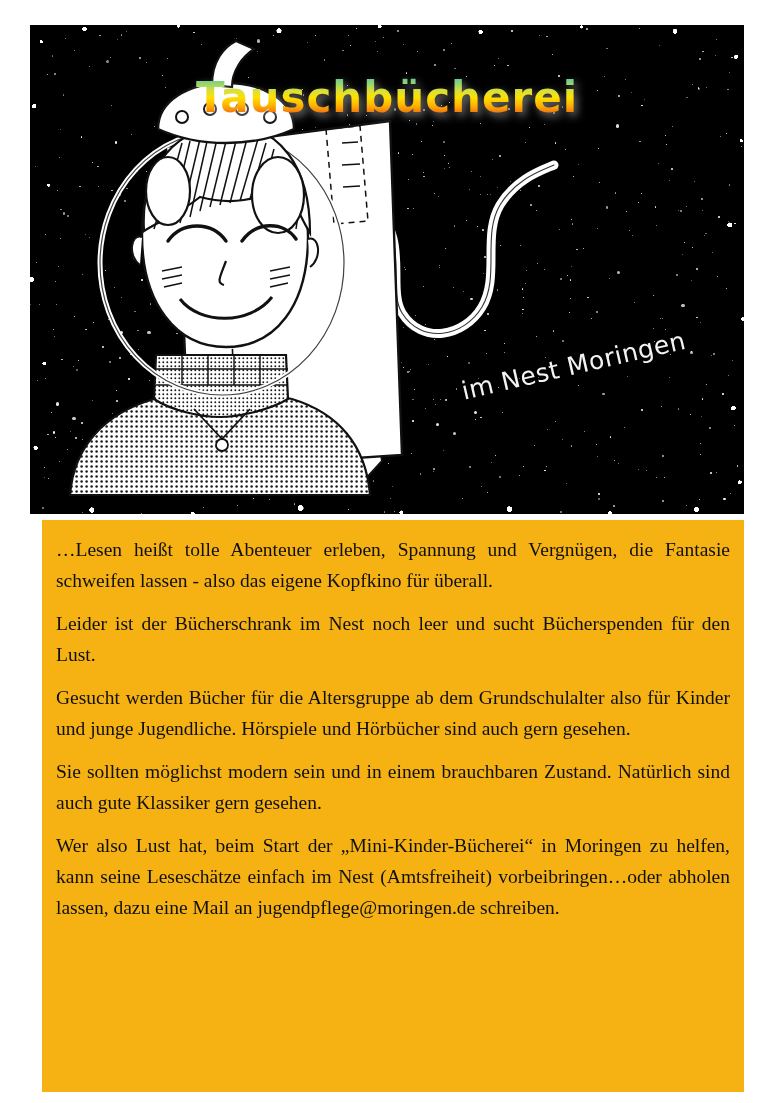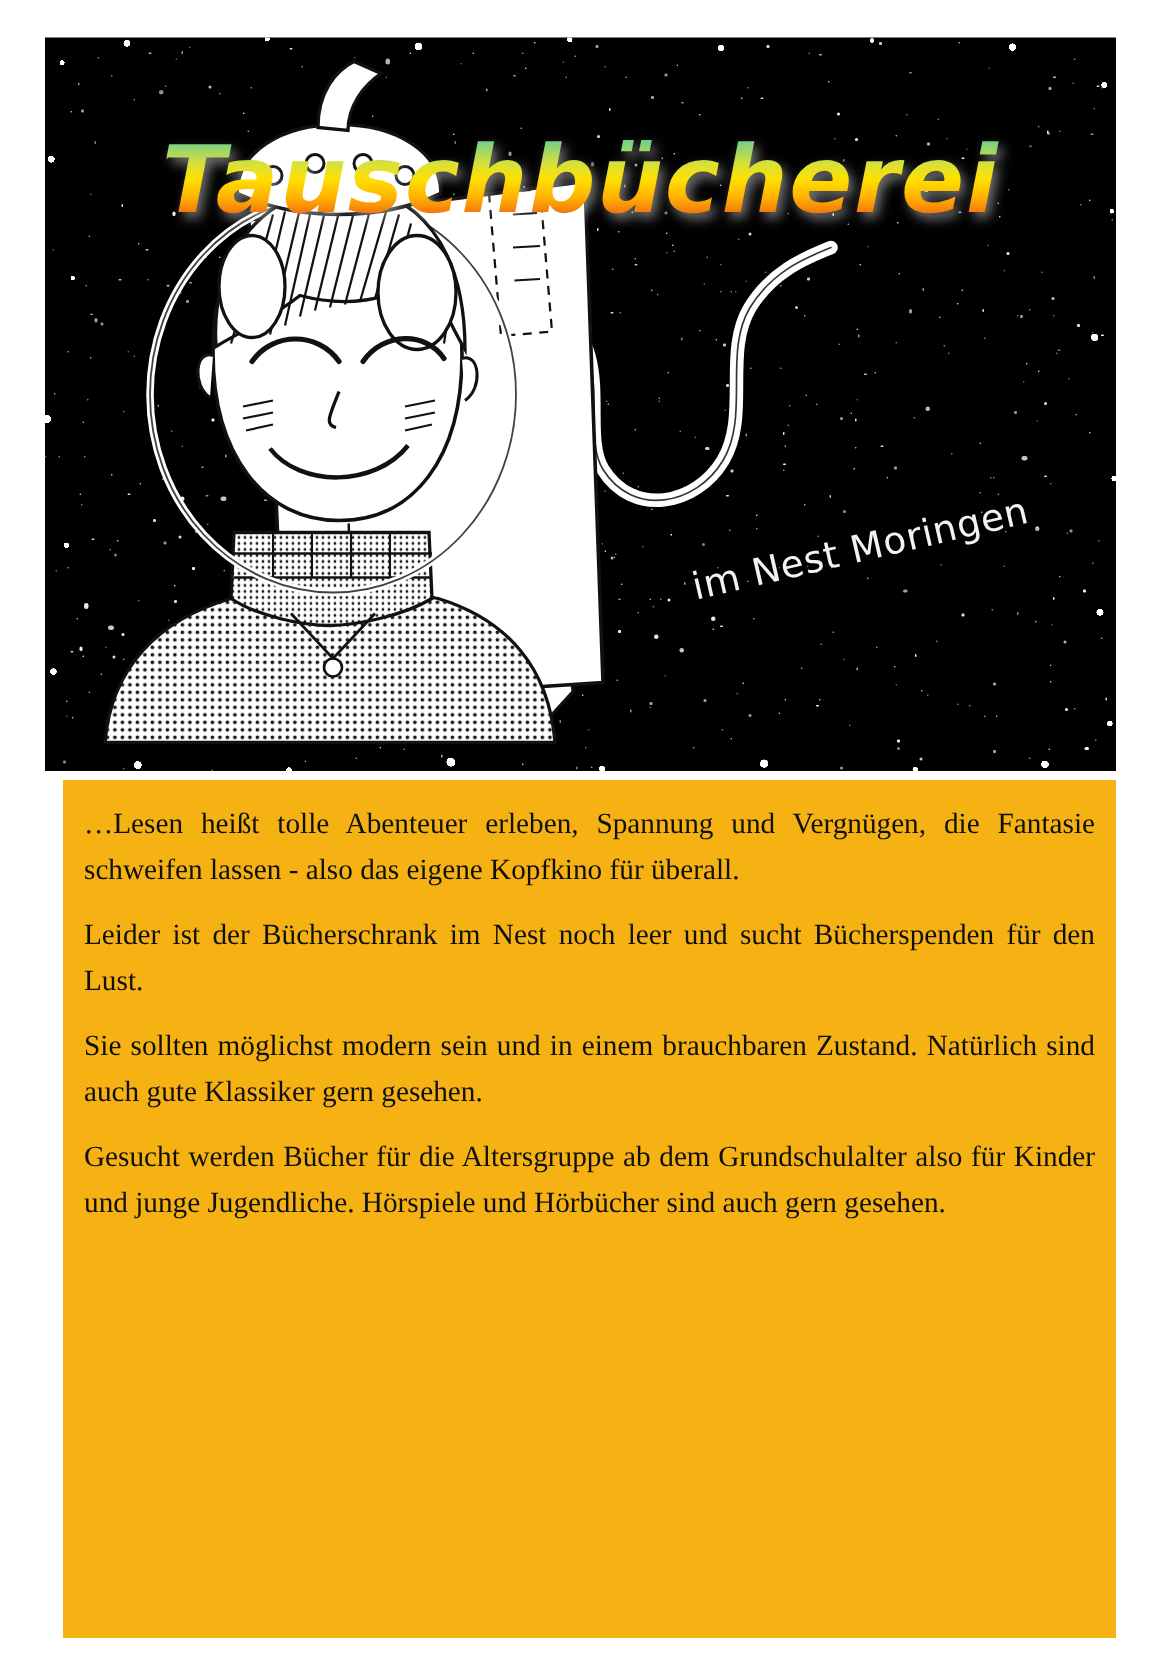--- a/index.html
+++ b/index.html
@@ -52,42 +52,41 @@
       radial-gradient(circle at 67% 98.4%, #fff 0 2.7px, transparent 2.8px),
       radial-gradient(circle at 81% 99.2%, #fff 0 1.8px, transparent 1.9px),
       radial-gradient(circle at 93% 98.5%, #fff 0 2.5px, transparent 2.6px);
   }
   .stars{position:absolute;inset:0;pointer-events:none;}
   .stars span{position:absolute;background:#fff;border-radius:50%;}
 
   
   .title{
     position:absolute;
-    left:50%;top:58px;
+    left:50%;top:48px;
     transform:translateX(-50%);
     font-family:"DejaVu Sans", sans-serif;
     font-weight:700;
-    font-size:62px;
+    font-size:42px;
     letter-spacing:1px;
     white-space:nowrap;
     z-index:40;
     background:linear-gradient(180deg,
        #49b87f 0%,
        #6fce8e 14%,
        #d8e03a 36%,
        #ffe000 50%,
        #ffb400 66%,
        #f06a10 84%,
        #d8400a 100%);
     -webkit-background-clip:text;
     background-clip:text;
     color:transparent;
     -webkit-text-fill-color:transparent;
     filter:drop-shadow(3px 4px 4px rgba(255,255,255,.45));
-    font-style:italic;
   }
 
   
   .subtitle{
     position:absolute;
     left:432px;top:352px;
     transform:rotate(-13deg);
     transform-origin:left center;
     color:#f3f3f3;
     font-family:"DejaVu Sans", sans-serif;
@@ -866,17 +865,18 @@
       </g>
     </svg>
 
     <div class="title">Tauschbücherei</div>
     <div class="subtitle">im Nest Moringen</div>
   </div>
 
   <div class="textblock" id="textblock">
       <p>…Lesen heißt tolle Abenteuer erleben, Spannung und Vergnügen, die Fantasie schweifen lassen - also das eigene Kopfkino für überall.</p>
       <p>Leider ist der Bücherschrank im Nest noch leer und sucht Bücherspenden für den Lust.</p>
+      <p>Gesucht werden Bücher für die Altersgruppe ab dem Grundschulalter also für Kinder und junge Jugendliche. Hörspiele und Hörbücher sind auch gern gesehen.</p>
       <p>Sie sollten möglichst modern sein und in einem brauchbaren Zustand. Natürlich sind auch gute Klassiker gern gesehen.</p>
-      <p>Gesucht werden Bücher für die Altersgruppe ab dem Grundschulalter also für Kinder und junge Jugendliche. Hörspiele und Hörbücher sind auch gern gesehen.</p>
+      <p>Wer also Lust hat, beim Start der „Mini-Kinder-Bücherei“ in Moringen zu helfen, kann seine Leseschätze einfach im Nest (Amtsfreiheit) vorbeibringen…oder abholen lassen, dazu eine Mail an jugendpflege@moringen.de schreiben.</p>
     </div>
 
 </div>
 
 </body></html>

